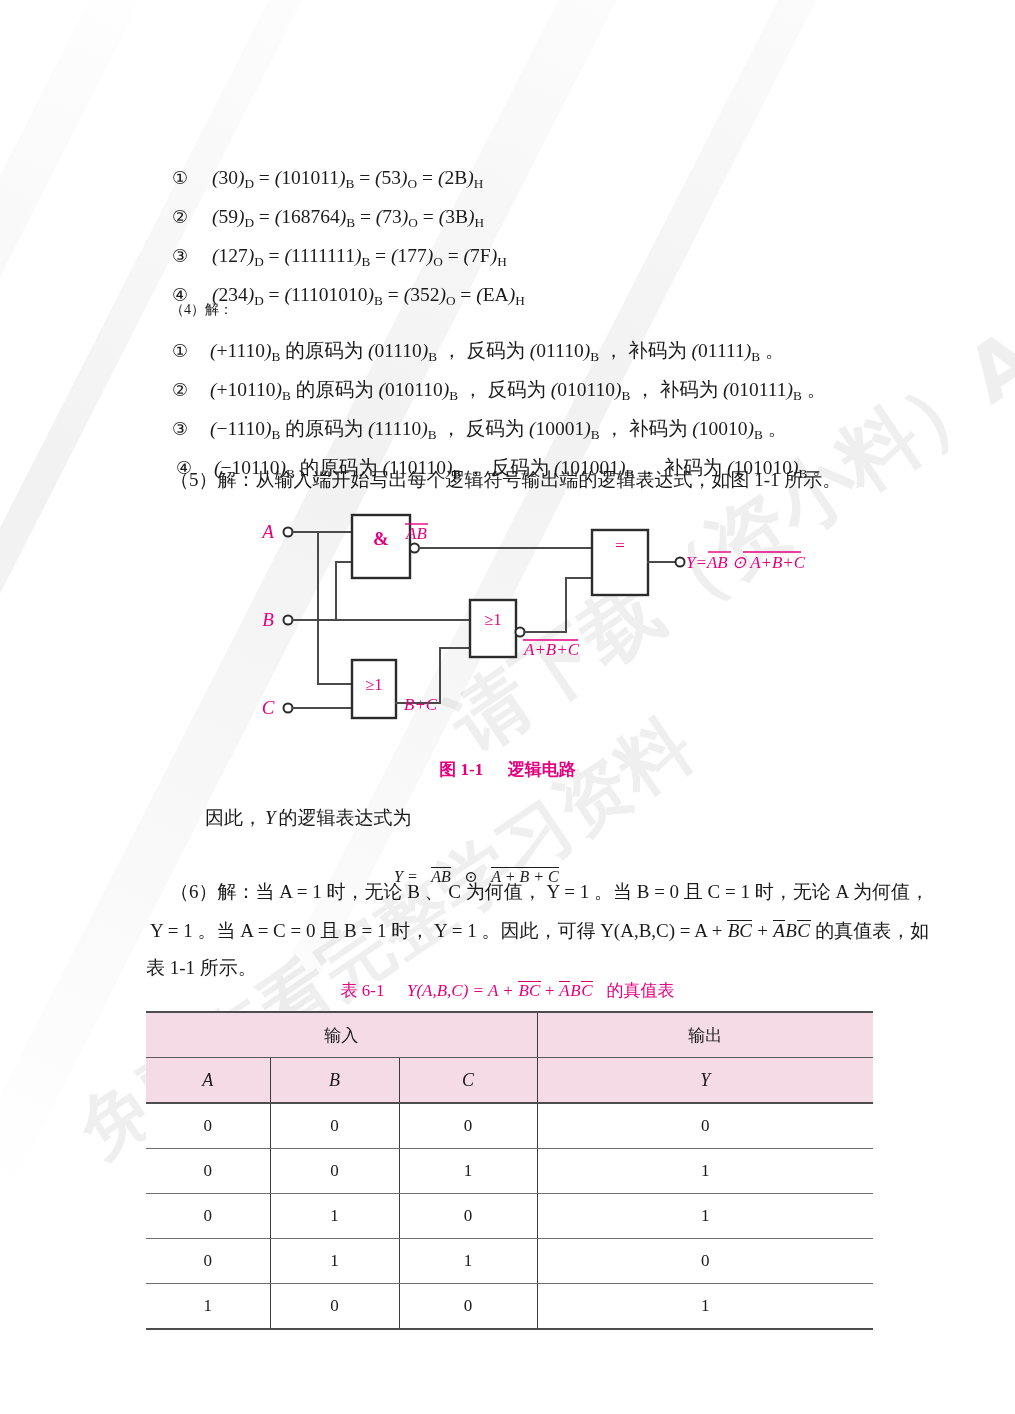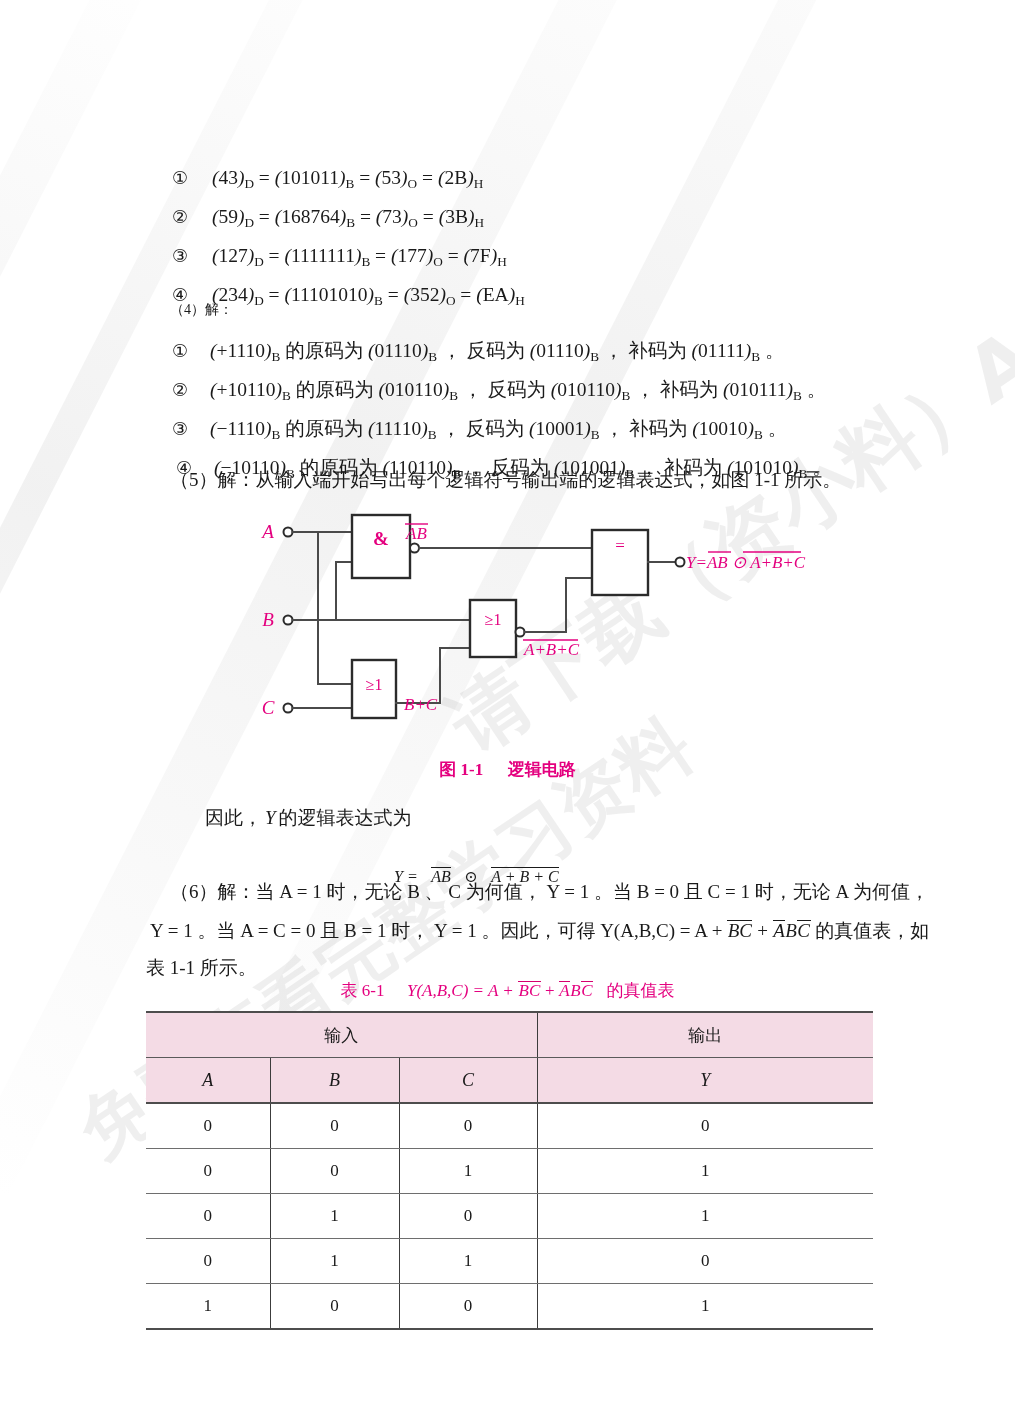--- a/index.html
+++ b/index.html
@@ -145,21 +145,21 @@
   <div class="wm-streak" style="left:880px; top:-200px; width:34px; height:1500px; transform:rotate(27deg);"></div>
   <div class="wm-text" style="left:430px; top:690px; font-size:78px; transform:rotate(-34deg);">请下载（资小料）APP</div>
   <div class="wm-text" style="left:60px; top:1100px; font-size:72px; transform:rotate(-34deg);">免费查看完整学习资料</div>
 </div>
 
 <div class="page">
 
   <div class="line" style="left:172px; top:168px;">
     <span class="circnum">①</span>
     <span style="display:inline-block;width:14px"></span>
-    <span class="math">(<span class="up">43</span>)<span class="sub">D</span></span>
+    <span class="math">(<span class="up">30</span>)<span class="sub">D</span></span>
     <span class="up"> = </span>
     <span class="math">(<span class="up">101011</span>)<span class="sub">B</span></span>
     <span class="up"> = </span>
     <span class="math">(<span class="up">53</span>)<span class="sub">O</span></span>
     <span class="up"> = </span>
     <span class="math">(<span class="up">2B</span>)<span class="sub">H</span></span>
   </div>
 
   <div class="line" style="left:172px; top:207px;">
     <span class="circnum">②</span>

